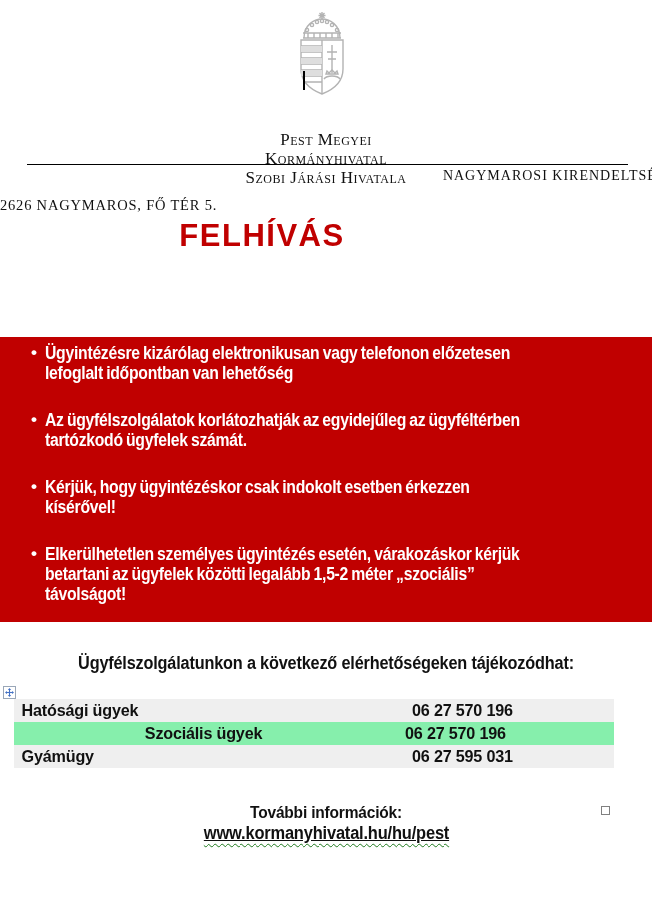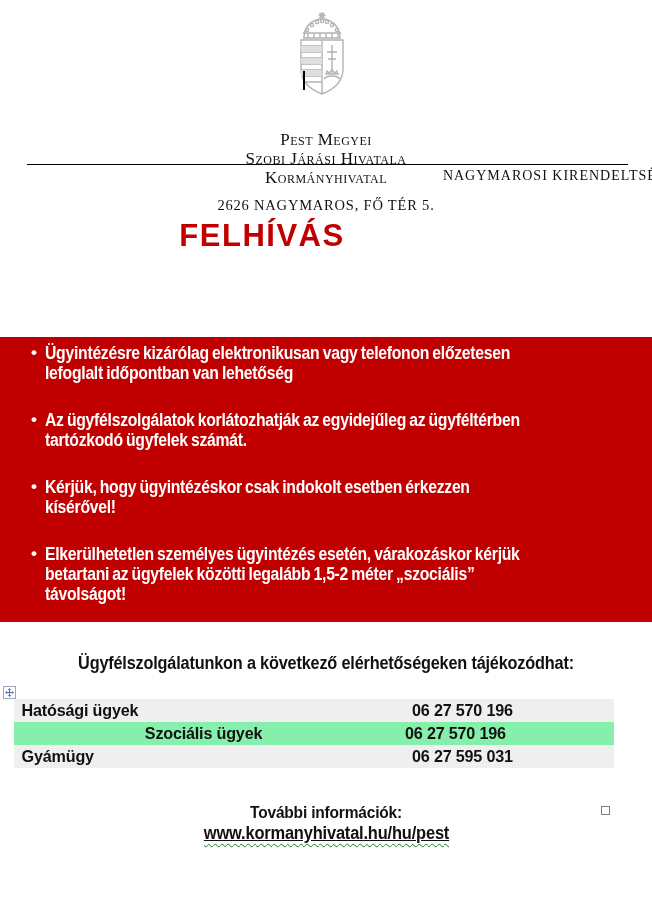--- a/index.html
+++ b/index.html
@@ -15,21 +15,21 @@
     position:absolute; top:90px; left:0; width:652px; text-align:center;
     font-family:"Liberation Serif", serif; font-variant:small-caps;
     font-size:17px; line-height:19px; letter-spacing:.5px; color:#111;margin-top:40px;
   }
   .rule { position:absolute; top:164px; left:27px; width:601px; border-top:1.6px solid #000; }
   .office1 {
     position:absolute; top:168px; left:16px; width:652px; text-align:right;
     font-family:"Liberation Serif", serif; font-size:14px; letter-spacing:1px; color:#111;
   }
   .office2 {
-    position:absolute; top:197px; left:0; width:652px; text-align:center;
+    position:absolute; top:197px; left:0; width:652px; 
     font-family:"Liberation Serif", serif; font-size:14.5px; letter-spacing:.8px; color:#111;
   }
   .doc-title {
     position:absolute; top:218px; left:0; width:524px; text-align:center;
     font-size:31px; font-weight:bold; letter-spacing:1.5px; color:#c00000;
   }
   
   .banner-dark {
     position:absolute; top:262px; left:0; width:652px; height:75px;
     background:#303030; color:#fff; text-align:center; padding-top:5px;
@@ -129,22 +129,22 @@
       <path d="M41 34 L41 62 M36 41 L46 41 M37 48 L45 48"></path>
       <path d="M35 63 L47 63 L46 60 L44 62 L41 59 L38 62 L36 60 Z"></path>
       <path d="M33 68 C36 64 46 64 49 68"></path>
     </svg>
   </div>
 
   <div class="caret"></div>
 
   <div class="org-block">
     <div>Pest Megyei</div>
+    <div>Kormányhivatal</div>
     <div>Szobi Járási Hivatala</div>
-    <div>Kormányhivatal</div>
   </div>
 
   <div class="rule"></div>
 
   <div class="office1">NAGYMAROSI KIRENDELTSÉG</div>
   <div class="office2">2626 NAGYMAROS, FŐ TÉR 5.</div>
 
   <div class="doc-title">FELHÍVÁS</div>
 
 

